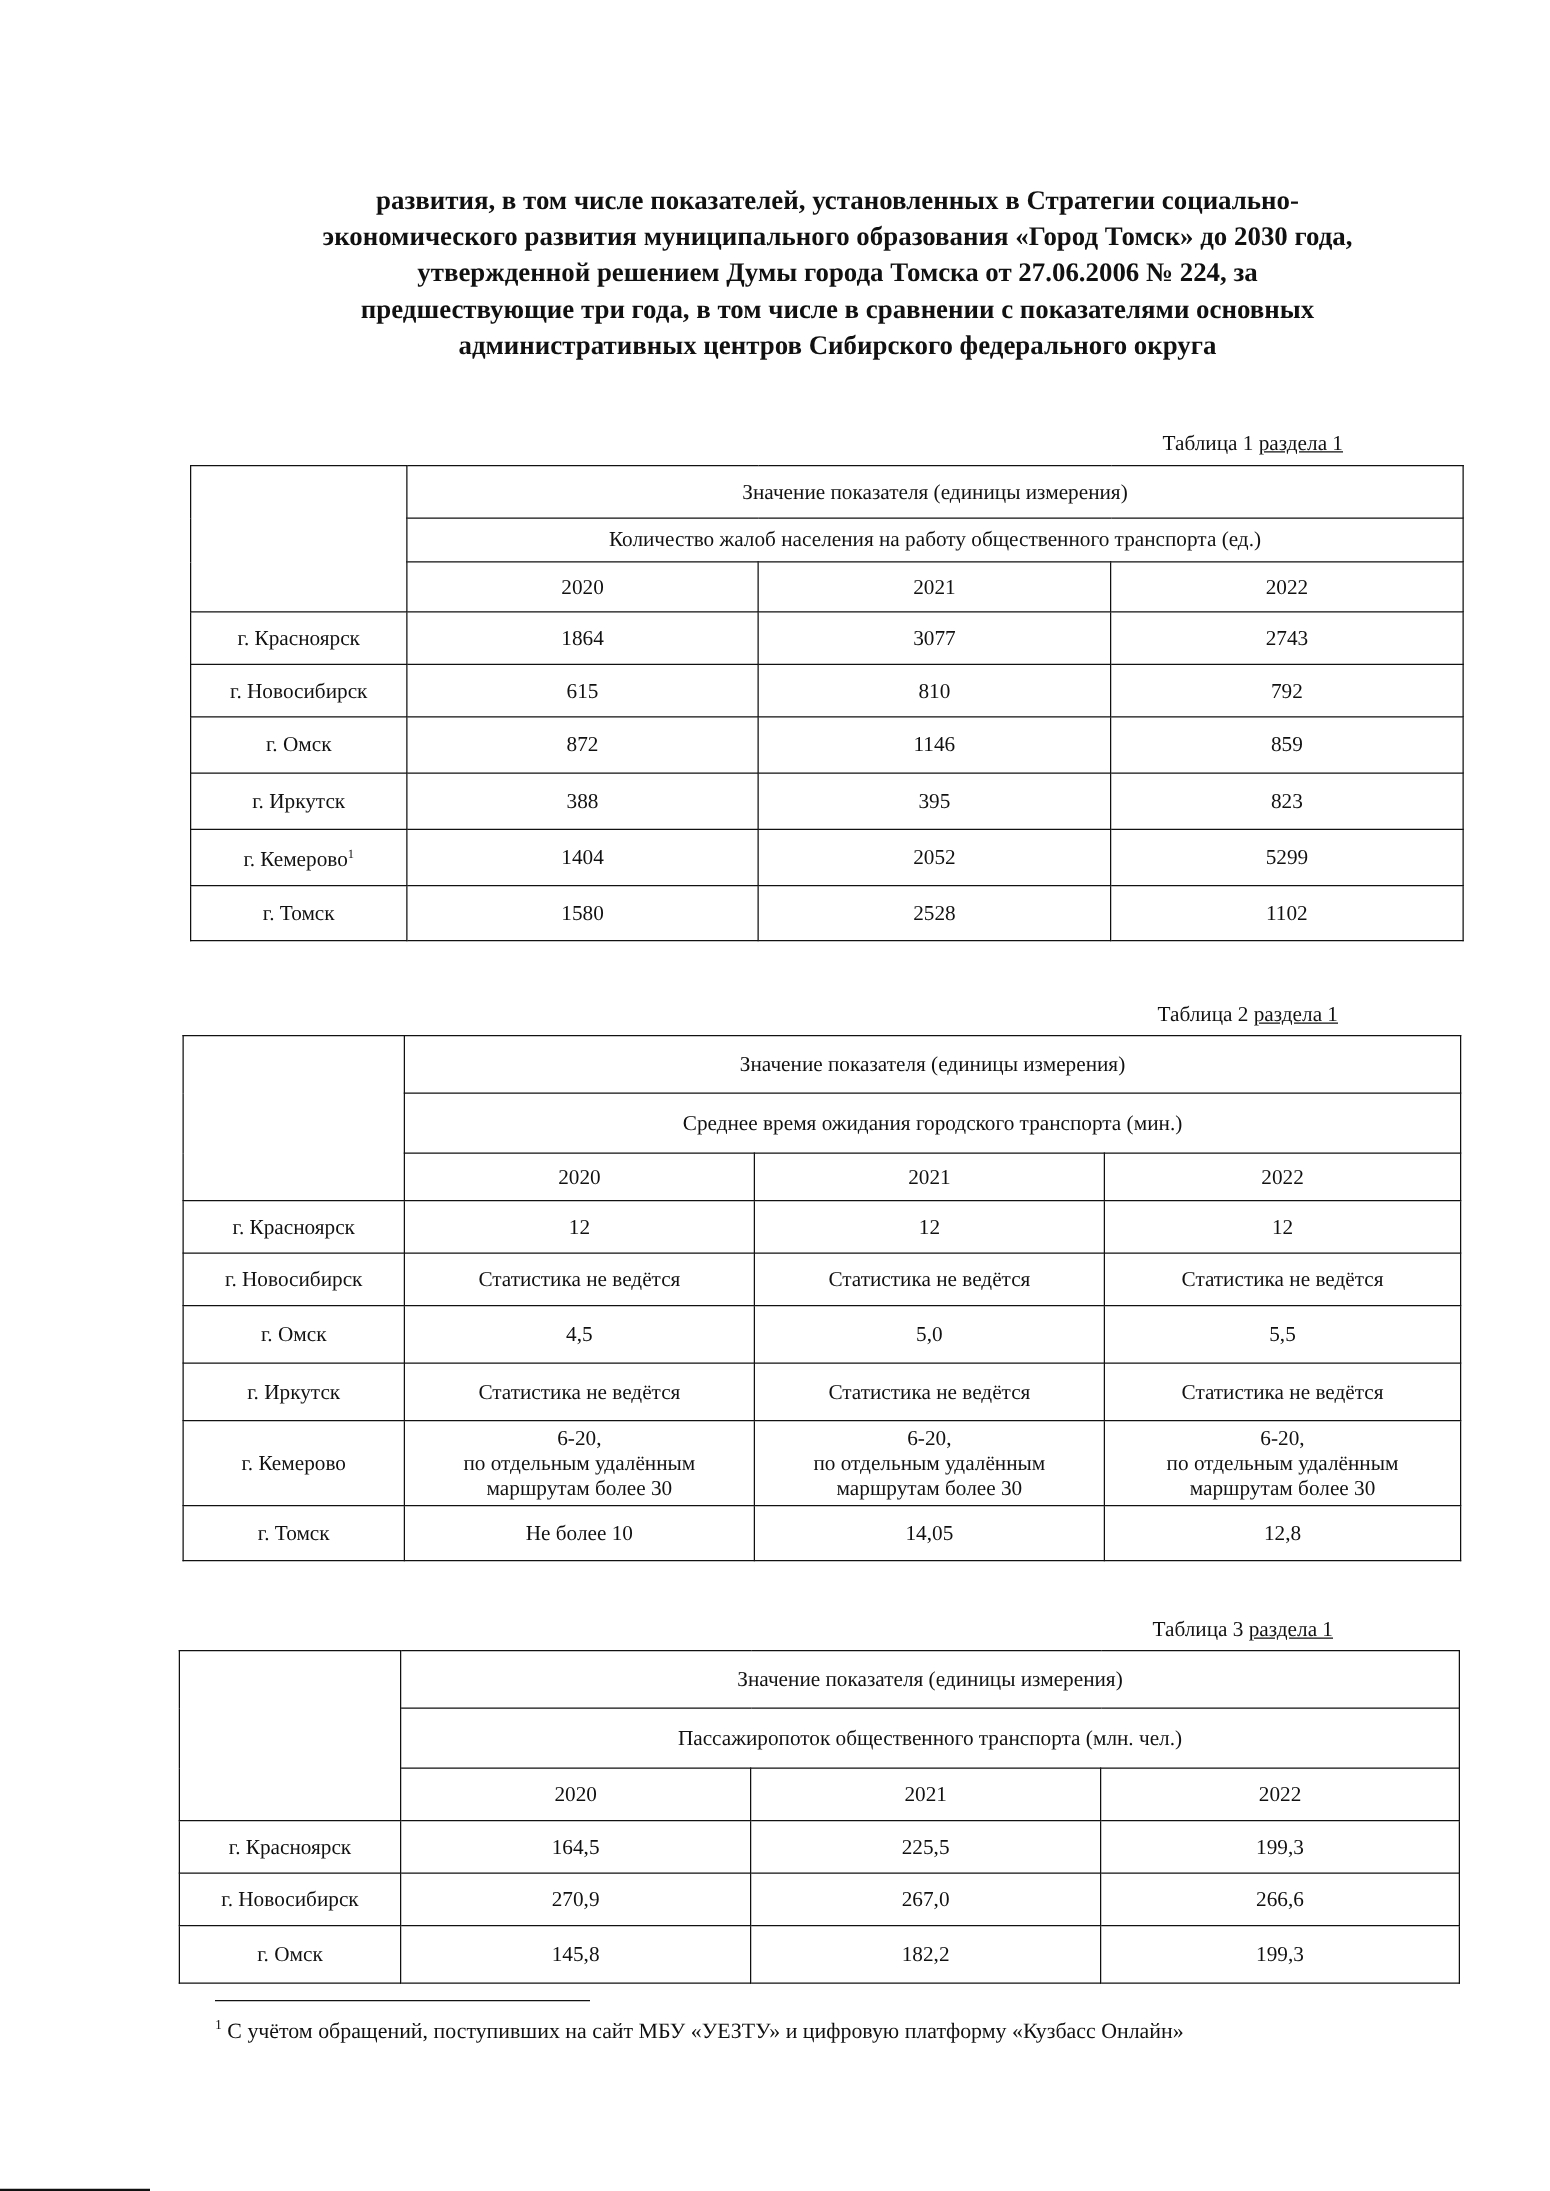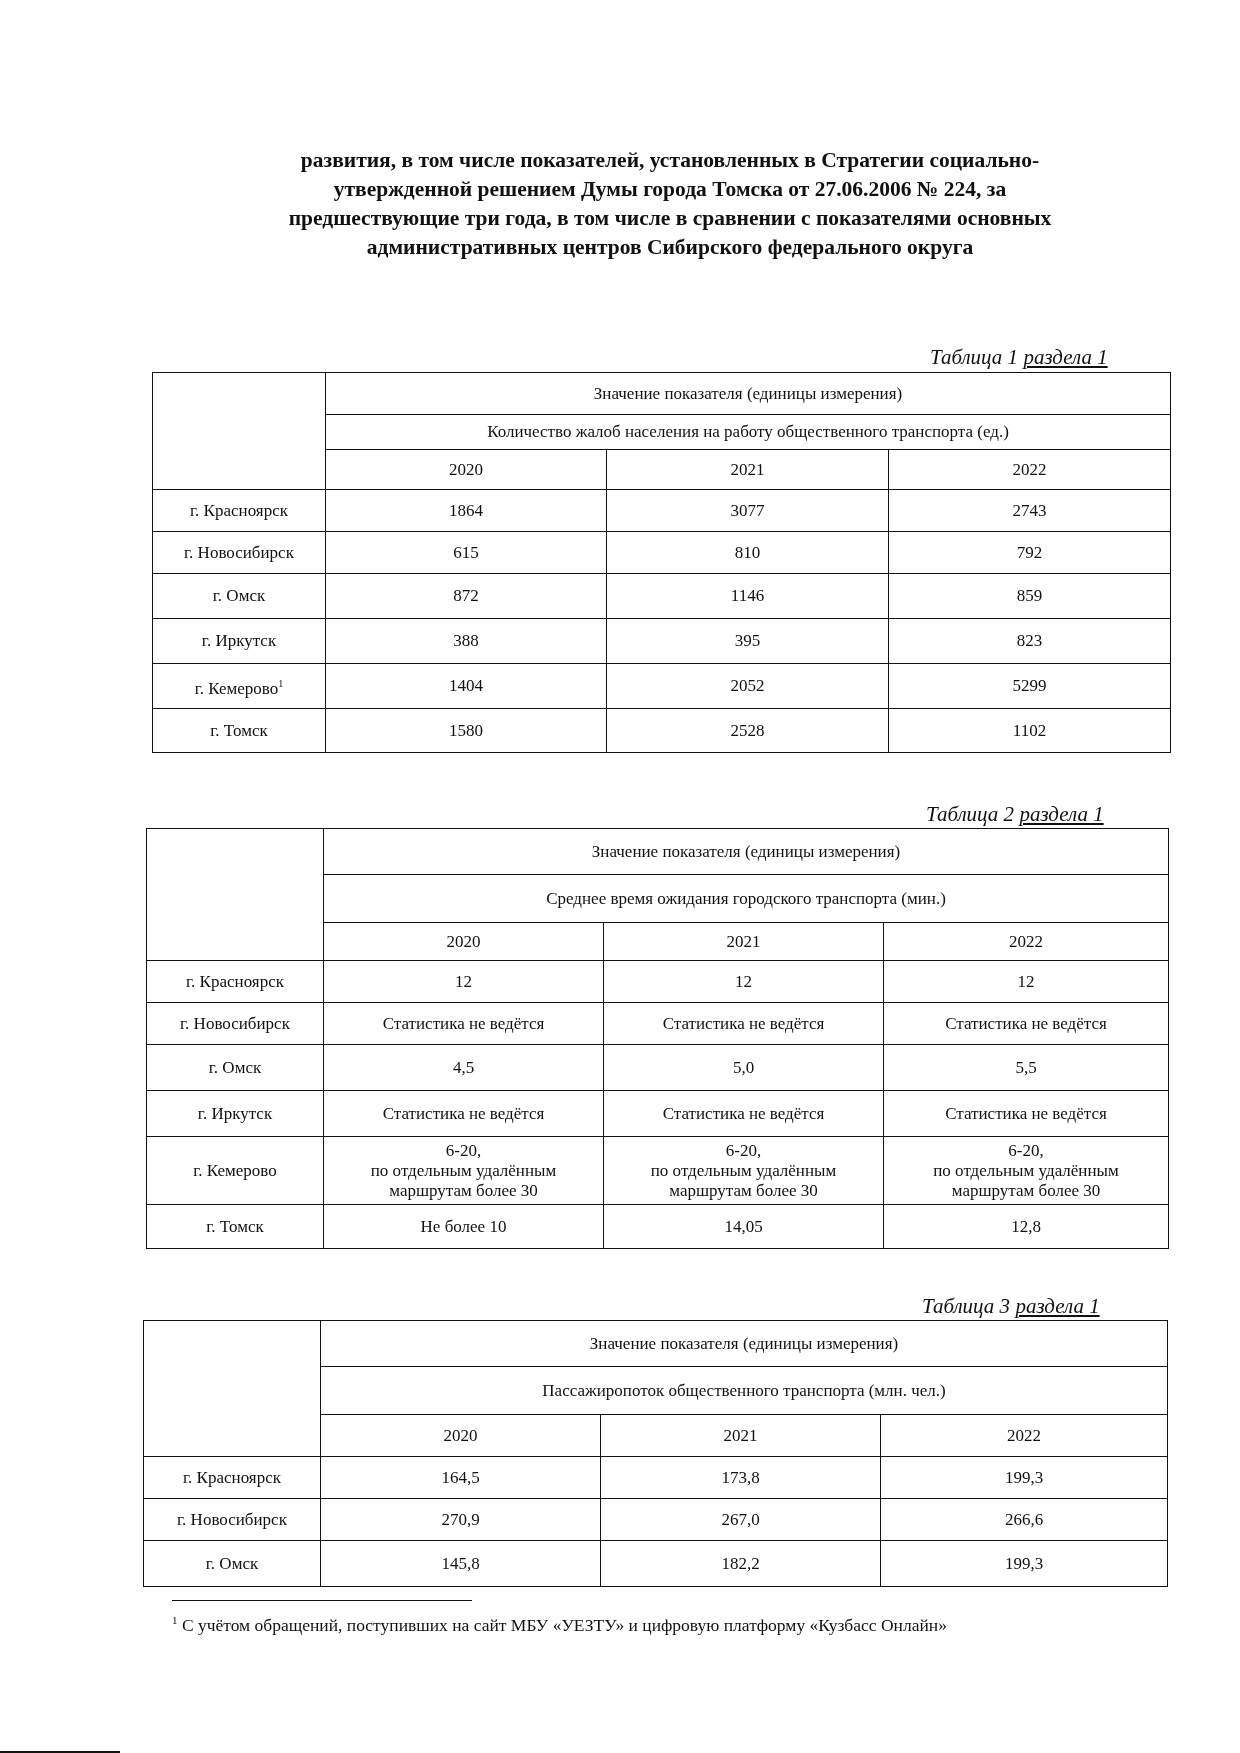--- a/index.html
+++ b/index.html
@@ -1,37 +1,38 @@
 <!DOCTYPE html>
 <html><head>
 <meta charset="utf-8">
 <style>
   html, body { margin:0; padding:0; background:#ffffff; }
   body { width:1240px; height:1753px; position:relative; overflow:hidden;
          font-family:"Liberation Serif","DejaVu Serif",serif; color:#111; }
   .heading { position:absolute; left:180px; width:980px; top:146px;
              text-align:center; font-weight:bold; font-size:21.5px; line-height:29px; }
   .heading .line { display:block; white-space:nowrap; }
-  .caption { position:absolute; font-size:21px; white-space:nowrap;font-style:italic; }
+  .caption { position:absolute; font-size:17px; white-space:nowrap; }
   .caption .u { text-decoration:underline; }
   table.data { position:absolute; border-collapse:collapse; table-layout:fixed; font-size:17px; }
   table.data td { border:1.5px solid #111; text-align:center; vertical-align:middle; padding:0 4px; line-height:20px; }
   table.data td.city { font-size:17px; }
   table.data td.empty { border-bottom:1.5px solid #111; }
   .footnote-rule { position:absolute; left:172px; top:1600px; width:300px; border-top:1.5px solid #111; }
   .footnote { position:absolute; left:172px; top:1614px; font-size:17.5px; white-space:nowrap; }
   .footnote sup { font-size:11px; }
   sup { font-size:10px; }
   .scan-mark { position:absolute; left:0; top:1751px; width:120px; border-top:2px solid #111; }
 </style>
 </head>
 <body>
 
 <div class="heading">
   <span class="line">развития, в том числе показателей, установленных в Стратегии социально-</span>
+  <span class="line">экономического развития муниципального образования «Город Томск» до 2030 года,</span>
   <span class="line">утвержденной решением Думы города Томска от 27.06.2006 № 224, за</span>
   <span class="line">предшествующие три года, в том числе в сравнении с показателями основных</span>
   <span class="line">административных центров Сибирского федерального округа</span>
 </div>
 
 <div class="caption" style="left:930px; top:345px;">
   <span>Таблица 1 </span><span class="u">раздела 1</span>
 </div>
 <table class="data" style="left:152px; top:372px; width:1018px;">
   <colgroup>
@@ -185,21 +186,21 @@
         <td colspan="3">Пассажиропоток общественного транспорта (млн. чел.)</td>
       </tr>
   <tr style="height:42px">
     <td>2020</td>
     <td>2021</td>
     <td>2022</td>
   </tr>
   <tr style="height:42px">
     <td class="city">г. Красноярск</td>
     <td>164,5</td>
-    <td>173,8</td>
+    <td>225,5</td>
     <td>199,3</td>
   </tr>
   <tr style="height:42px">
     <td class="city">г. Новосибирск</td>
     <td>270,9</td>
     <td>267,0</td>
     <td>266,6</td>
   </tr>
   <tr style="height:46px">
     <td class="city">г. Омск</td>

